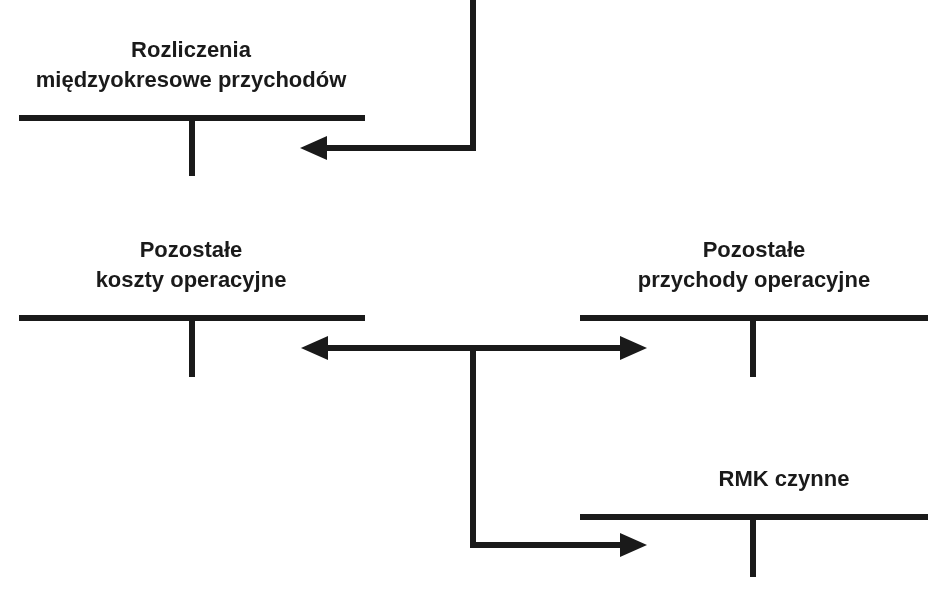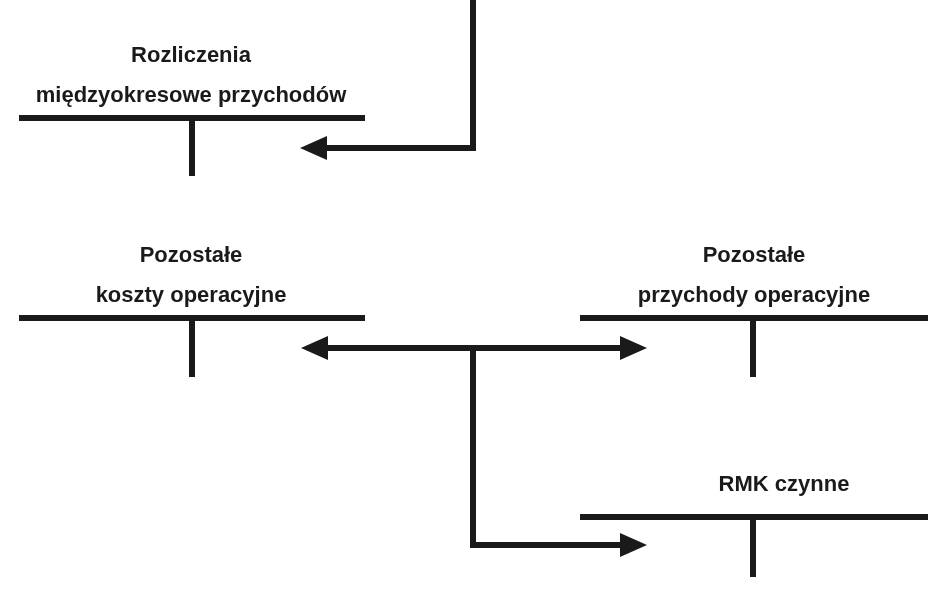--- a/index.html
+++ b/index.html
@@ -18,21 +18,21 @@
     position: absolute;
     left: 0; top: 0;
     width: 948px;
     height: 593px;
   }
   .t-label {
     position: absolute;
     text-align: center;
     font-weight: bold;
     font-size: 22px;
-    line-height: 40px;
+    line-height: 30px;
     color: var(--text-color, #1a1a1a);
     white-space: pre;
     letter-spacing: 0px;
   }
   .hline, .vline {
     position: absolute;
     background: var(--line-color, #1a1a1a);
   }
   .arrowhead {
     position: absolute;

